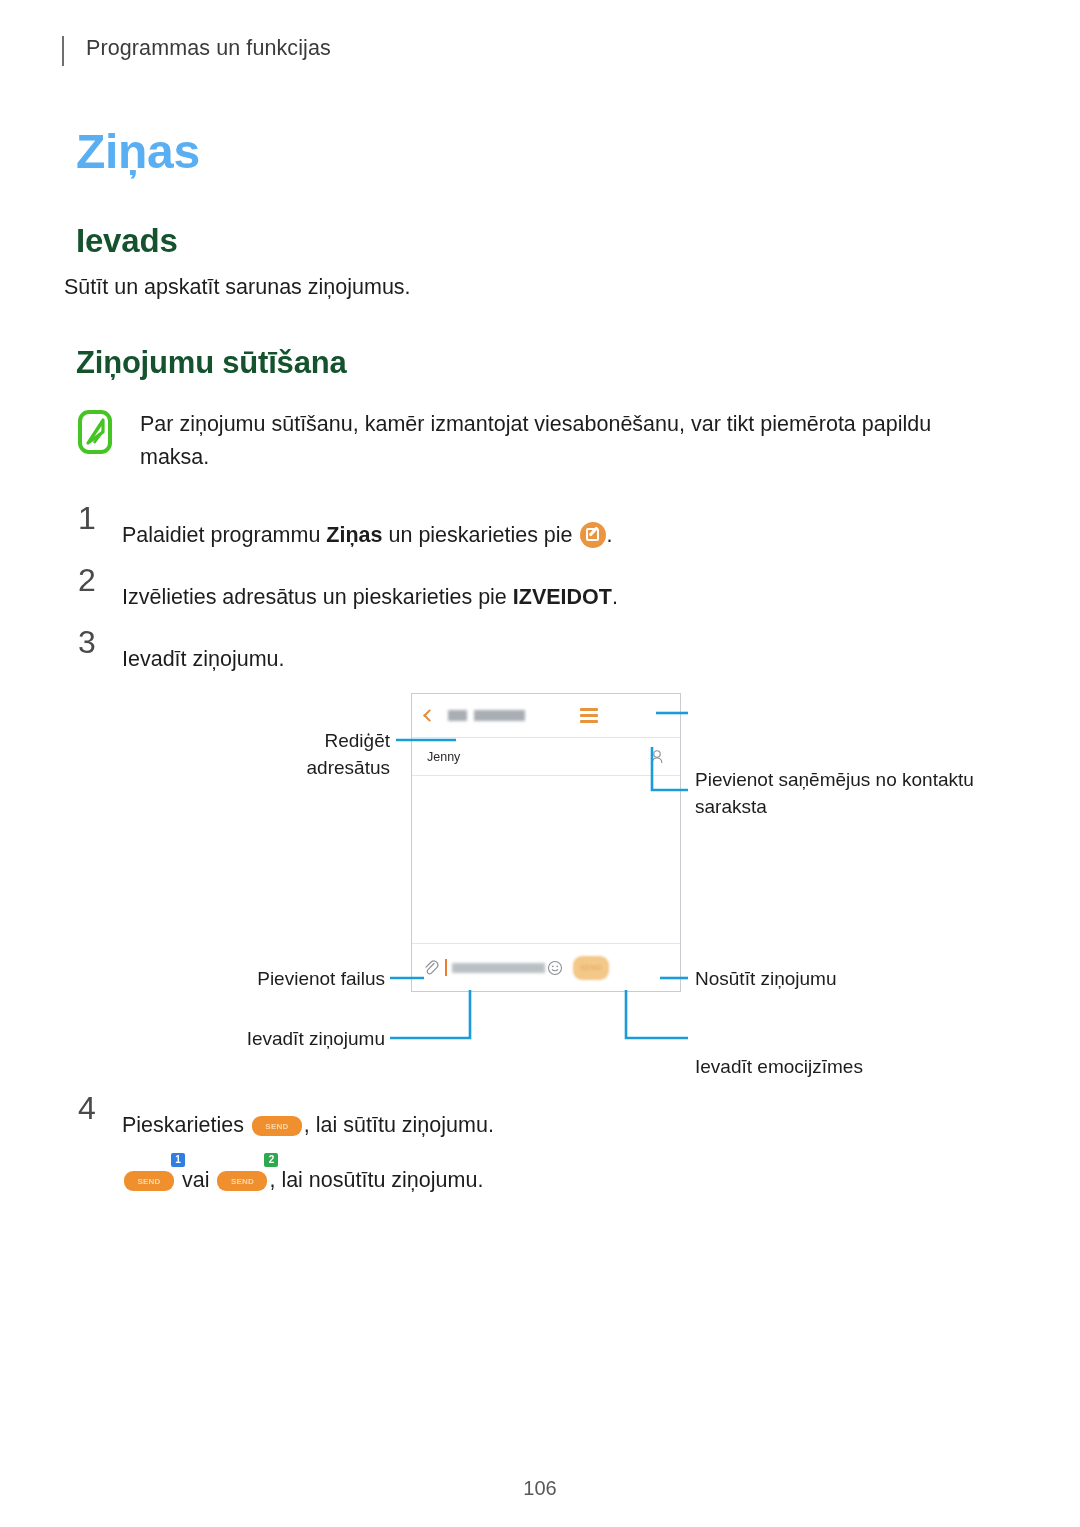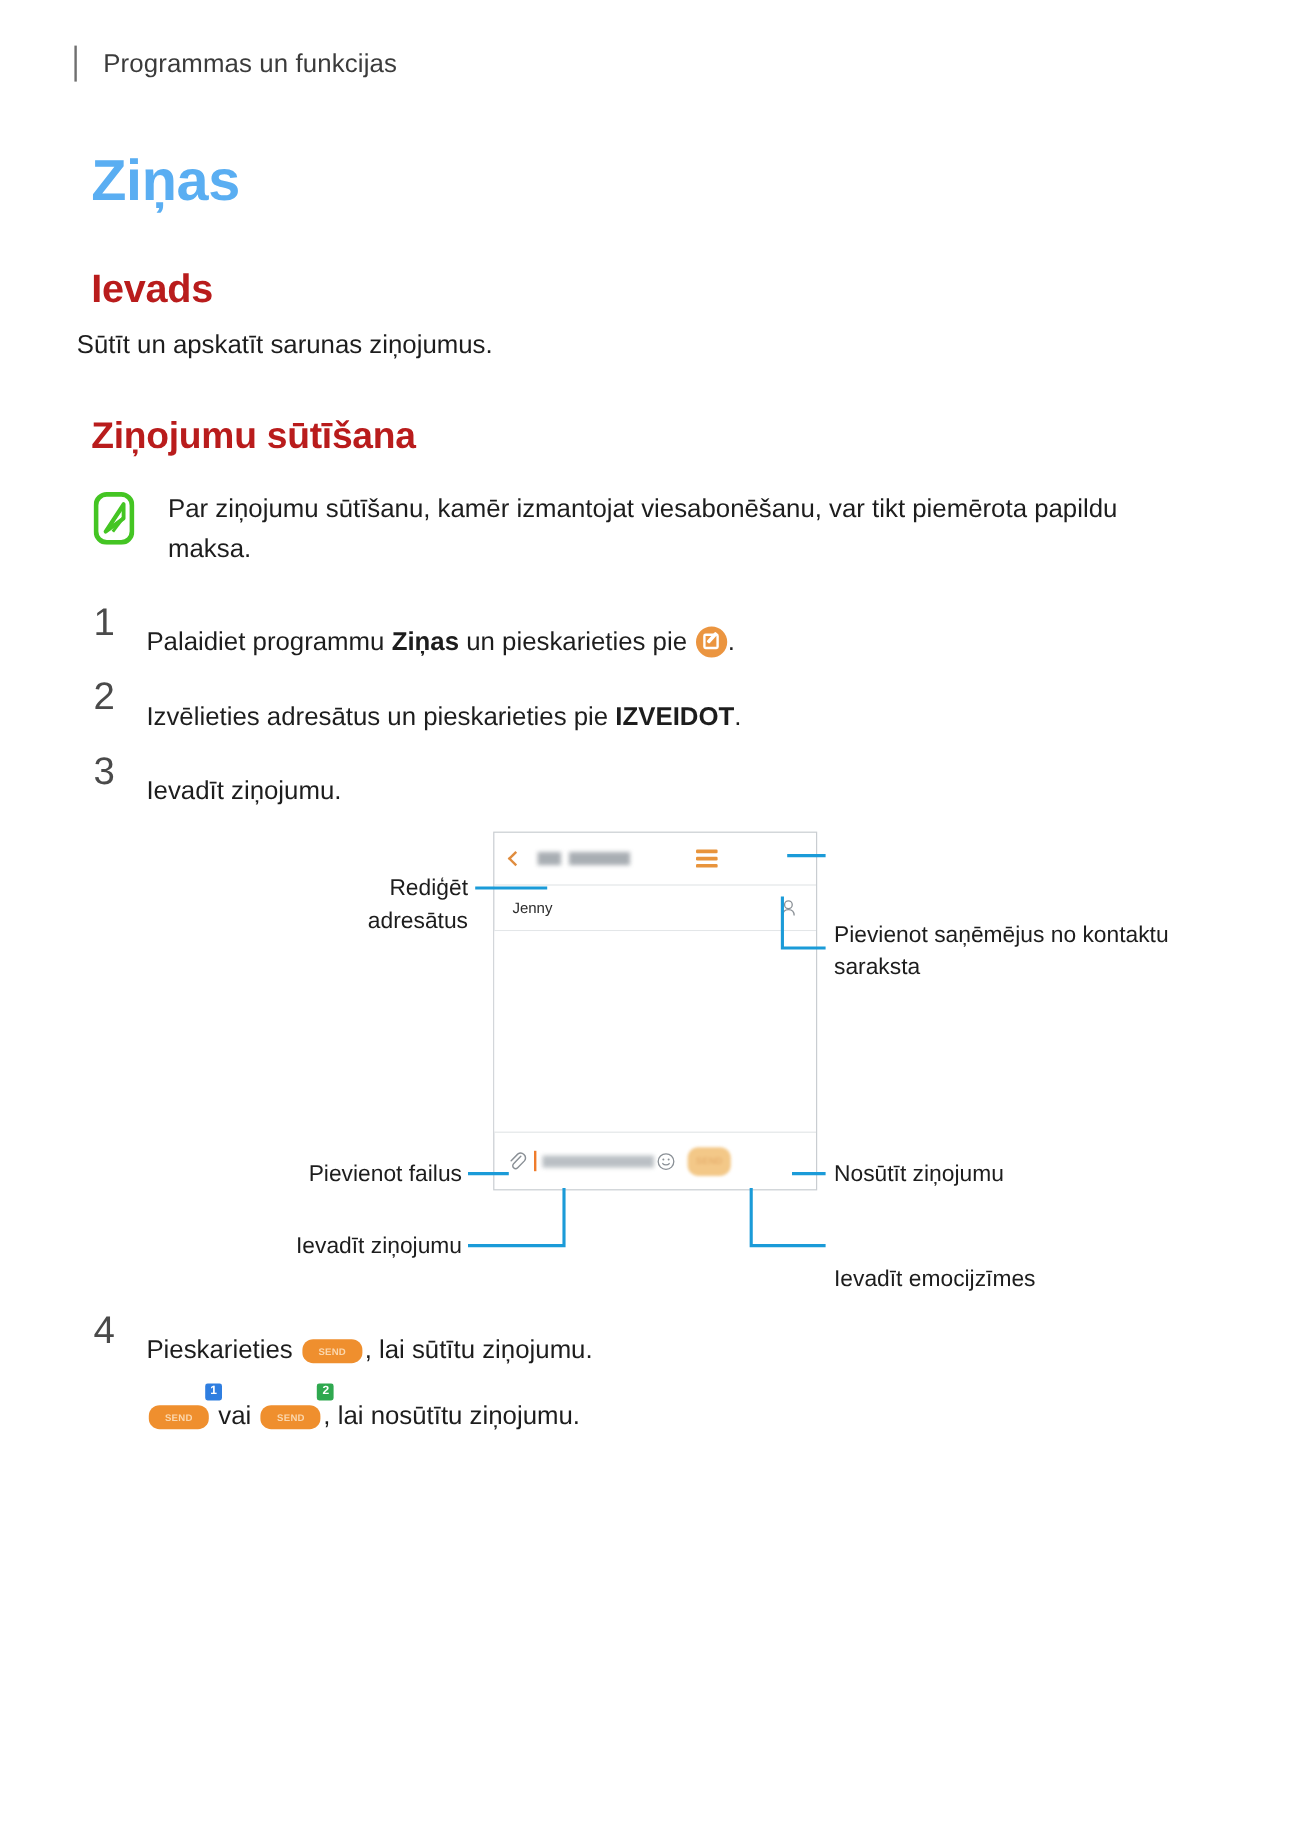--- a/index.html
+++ b/index.html
@@ -5,32 +5,32 @@
   * { margin:0; padding:0; box-sizing:border-box; }
   html, body {
     width:1080px; height:1527px;
     background:#ffffff;
     font-family:"Liberation Sans", sans-serif;
     -webkit-font-smoothing:antialiased;
   }
   .page { position:relative; width:1080px; height:1527px; overflow:hidden; }
 
   
-  .header { position:absolute; left:62px; top:36px; display:flex; align-items:center; height:34px; }
+  .header { position:absolute; left:62px; top:36px; display:flex; align-items:flex-start; height:34px; }
   .header-rule { width:2px; height:30px; background:#6f6f6f; margin-right:22px; }
   .header-text { font-size:21.5px; color:#3b3b3b; letter-spacing:.1px; }
 
   
   .doc-title {
     position:absolute; left:76px; top:124px;
     font-size:48px; font-weight:700; color:#5aaef2; letter-spacing:-.3px;
   }
   .h2 {
     position:absolute; left:76px; top:222px;
-    font-size:33px; font-weight:700; color:#b91c1c; letter-spacing:-.2px;text-align:center;
+    font-size:33px; font-weight:700; color:#14532d; letter-spacing:-.2px;text-align:center;
   }
   .h2.second { top:345px; font-size:31px; }
   .intro-text {
     position:absolute; left:64px; top:275px;
     font-size:21.5px; color:#1d1d1d;
   }
 
   
   .note { position:absolute; left:78px; top:408px; width:880px; display:flex; }
   .note-icon { width:34px; height:44px; flex:0 0 34px; margin-right:28px; margin-top:2px; }
@@ -268,14 +268,15 @@
     <div class="step-body">
       <div>
         <span>Pieskarieties </span><span class="ic-send"><span class="lbl">SEND</span></span><span>, lai sūtītu ziņojumu.</span>
       </div>
       <div class="step4-line2">
         <span class="sim-wrap"><span class="ic-send"><span class="lbl">SEND</span></span><span class="sim-badge sim-1">1</span></span><span> vai </span><span class="sim-wrap"><span class="ic-send"><span class="lbl">SEND</span></span><span class="sim-badge sim-2">2</span></span><span>, lai nosūtītu ziņojumu.</span>
       </div>
     </div>
   </div>
 
+  <div class="folio">106</div>
 
 </div>
 
 </body></html>

